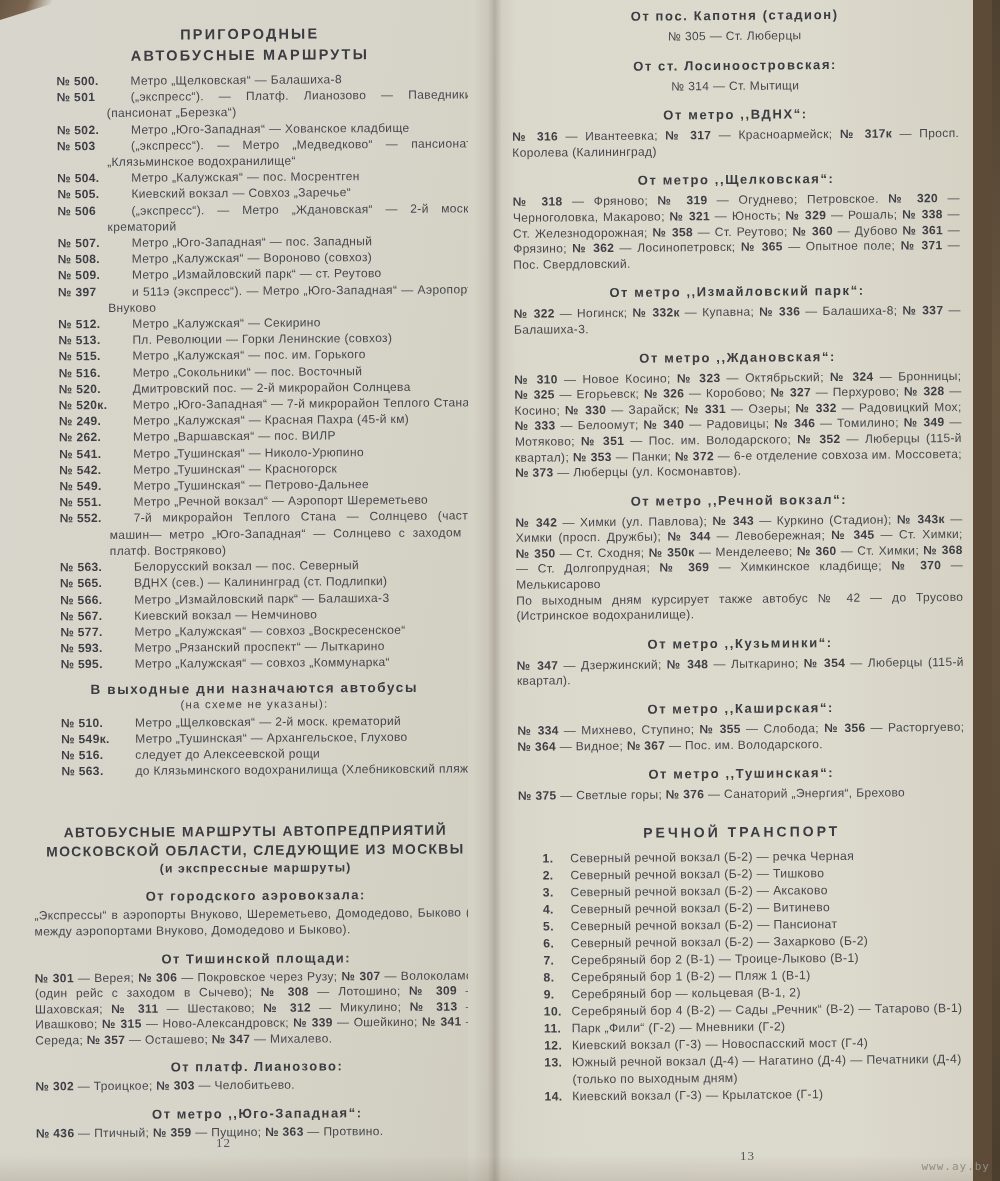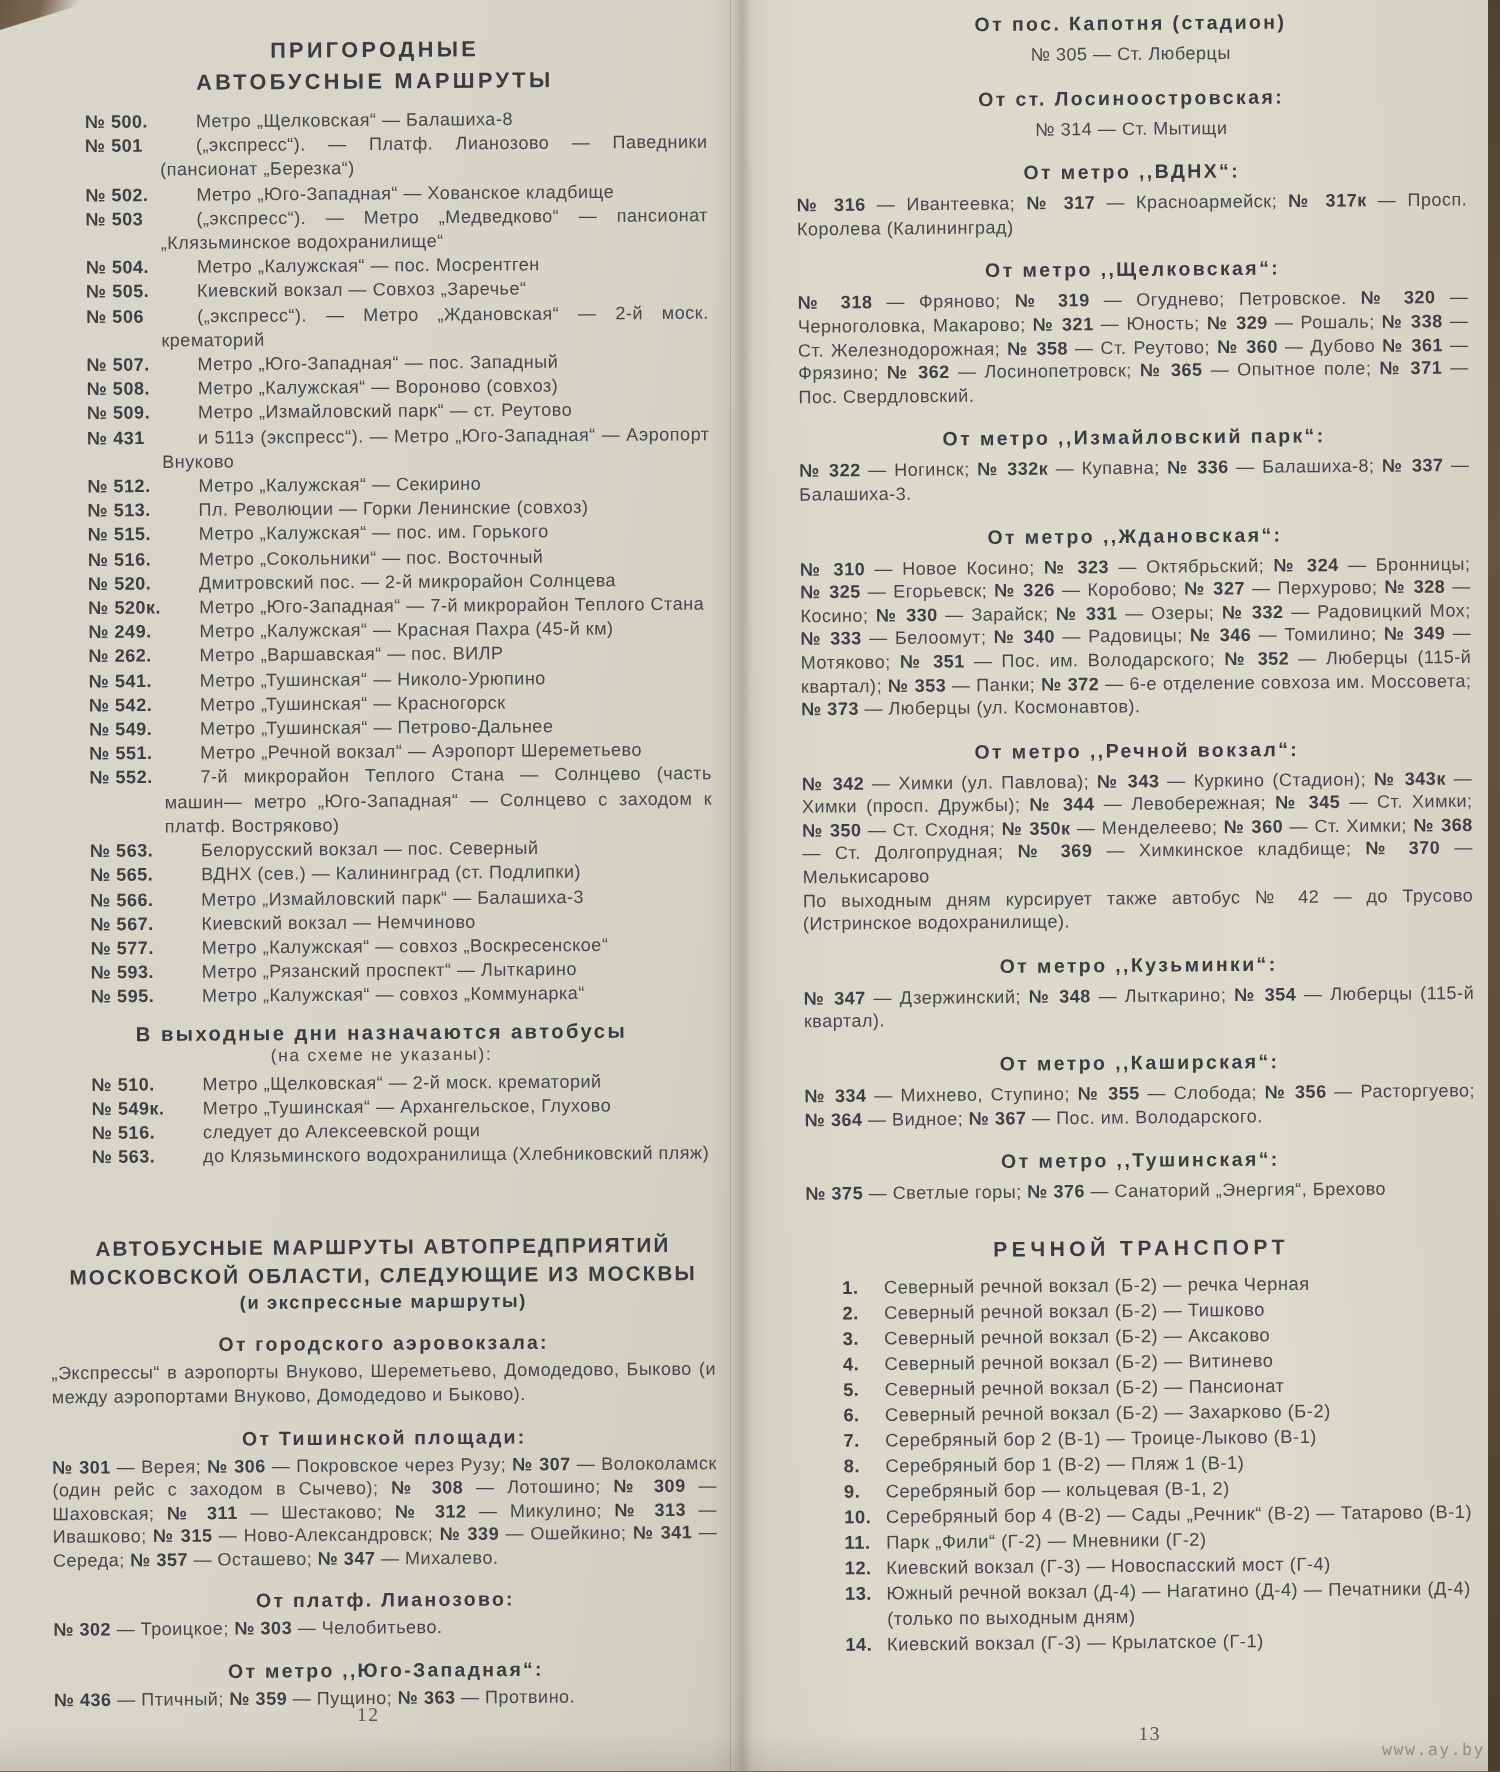--- a/index.html
+++ b/index.html
@@ -10,21 +10,21 @@
     -webkit-font-smoothing:antialiased;
   }
   .scan{position:absolute;inset:0;}
   
   .page{position:absolute;top:0;height:1181px;overflow:hidden;}
   .page-left{
     left:0;width:487px;
     background:linear-gradient(100deg,#d8d6cc 0%,#d7d4c9 55%,#d0cdc0 100%);
   }
   .page-right{
-    left:487px;width:505px;
+    left:468px;width:505px;
     background:linear-gradient(88deg,#d3d0c4 0%,#dbd8cc 18%,#dcd9cd 70%,#d5d1c3 100%);
   }
   
   .corner-tl{
     position:absolute;left:0;top:0;width:64px;height:20px;
     background:linear-gradient(110deg,#6b5844 0%,#7a6650 40%,rgba(122,102,80,0) 75%);
     clip-path:polygon(0 0,64px 0,0 20px);
   }
   .edge-right{
     position:absolute;right:0;top:0;width:8px;height:1181px;
@@ -68,21 +68,21 @@
   .rcenter:empty{display:none;}
   .rnote{line-height:15.6px;text-align:justify;}
   .rnote:empty{display:none;}
   
   .rv-title{margin-top:20px;text-align:center;font-weight:bold;color:#3b3c41;font-size:14px;letter-spacing:3px;line-height:18px;margin-bottom:8px;}
   .river{line-height:17px;font-size:12.2px;}
   .rv-item{padding-left:52px;text-indent:-28px;}
   .rv-no{display:inline-block;text-indent:0;min-width:24px;font-weight:bold;color:#3e3f45;}
   
   .pageno{position:absolute;font-size:13px;color:#55565a;letter-spacing:1px;font-family:"Liberation Serif",serif;}
-  .pageno-left{left:238px;top:1135px;}
+  .pageno-left{left:216px;top:1135px;}
   .pageno-right{left:272px;top:1148px;}
   .watermark{
     position:absolute;right:10px;bottom:8px;
     font-family:"DejaVu Sans Mono",monospace;font-size:11px;color:#8f8e86;letter-spacing:1px;text-align:center;
   }
 </style>
 </head>
 <body>
 
 <div class="scan">
@@ -97,21 +97,21 @@
       <div class="route"><span class="rno">№ 500.</span><span>Метро „Щелковская“ — Балашиха-8</span></div>
           <div class="route"><span class="rno">№ 501</span><span>(„экспресс“). — Платф. Лианозово — Паведники (пансионат „Березка“)</span></div>
           <div class="route"><span class="rno">№ 502.</span><span>Метро „Юго-Западная“ — Хованское кладбище</span></div>
           <div class="route"><span class="rno">№ 503</span><span>(„экспресс“). — Метро „Медведково“ — пансионат „Клязьминское водохранилище“</span></div>
           <div class="route"><span class="rno">№ 504.</span><span>Метро „Калужская“ — пос. Мосрентген</span></div>
           <div class="route"><span class="rno">№ 505.</span><span>Киевский вокзал — Совхоз „Заречье“</span></div>
           <div class="route"><span class="rno">№ 506</span><span>(„экспресс“). — Метро „Ждановская“ — 2-й моск. крематорий</span></div>
           <div class="route"><span class="rno">№ 507.</span><span>Метро „Юго-Западная“ — пос. Западный</span></div>
           <div class="route"><span class="rno">№ 508.</span><span>Метро „Калужская“ — Вороново (совхоз)</span></div>
           <div class="route"><span class="rno">№ 509.</span><span>Метро „Измайловский парк“ — ст. Реутово</span></div>
-          <div class="route"><span class="rno">№ 431</span><span>и 511э (экспресс“). — Метро „Юго-Западная“ — Аэропорт Внуково</span></div>
+          <div class="route"><span class="rno">№ 397</span><span>и 511э (экспресс“). — Метро „Юго-Западная“ — Аэропорт Внуково</span></div>
           <div class="route"><span class="rno">№ 512.</span><span>Метро „Калужская“ — Секирино</span></div>
           <div class="route"><span class="rno">№ 513.</span><span>Пл. Революции — Горки Ленинские (совхоз)</span></div>
           <div class="route"><span class="rno">№ 515.</span><span>Метро „Калужская“ — пос. им. Горького</span></div>
           <div class="route"><span class="rno">№ 516.</span><span>Метро „Сокольники“ — пос. Восточный</span></div>
           <div class="route"><span class="rno">№ 520.</span><span>Дмитровский пос. — 2-й микрорайон Солнцева</span></div>
           <div class="route"><span class="rno">№ 520к.</span><span>Метро „Юго-Западная“ — 7-й микрорайон Теплого Стана</span></div>
           <div class="route"><span class="rno">№ 249.</span><span>Метро „Калужская“ — Красная Пахра (45-й км)</span></div>
           <div class="route"><span class="rno">№ 262.</span><span>Метро „Варшавская“ — пос. ВИЛР</span></div>
           <div class="route"><span class="rno">№ 541.</span><span>Метро „Тушинская“ — Николо-Урюпино</span></div>
           <div class="route"><span class="rno">№ 542.</span><span>Метро „Тушинская“ — Красногорск</span></div>

